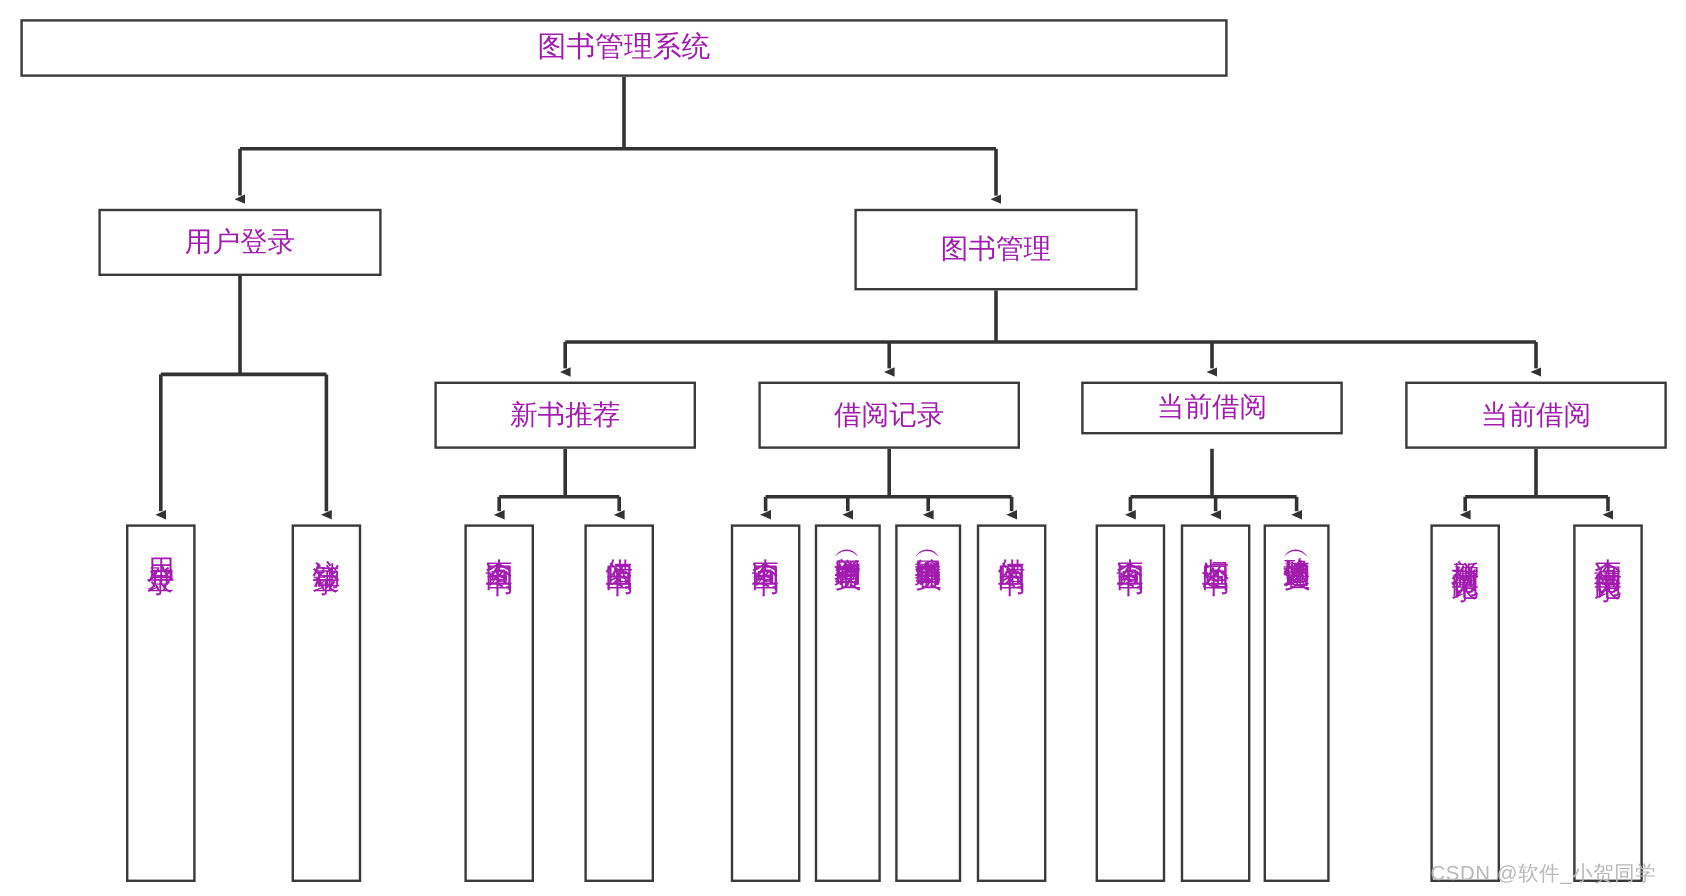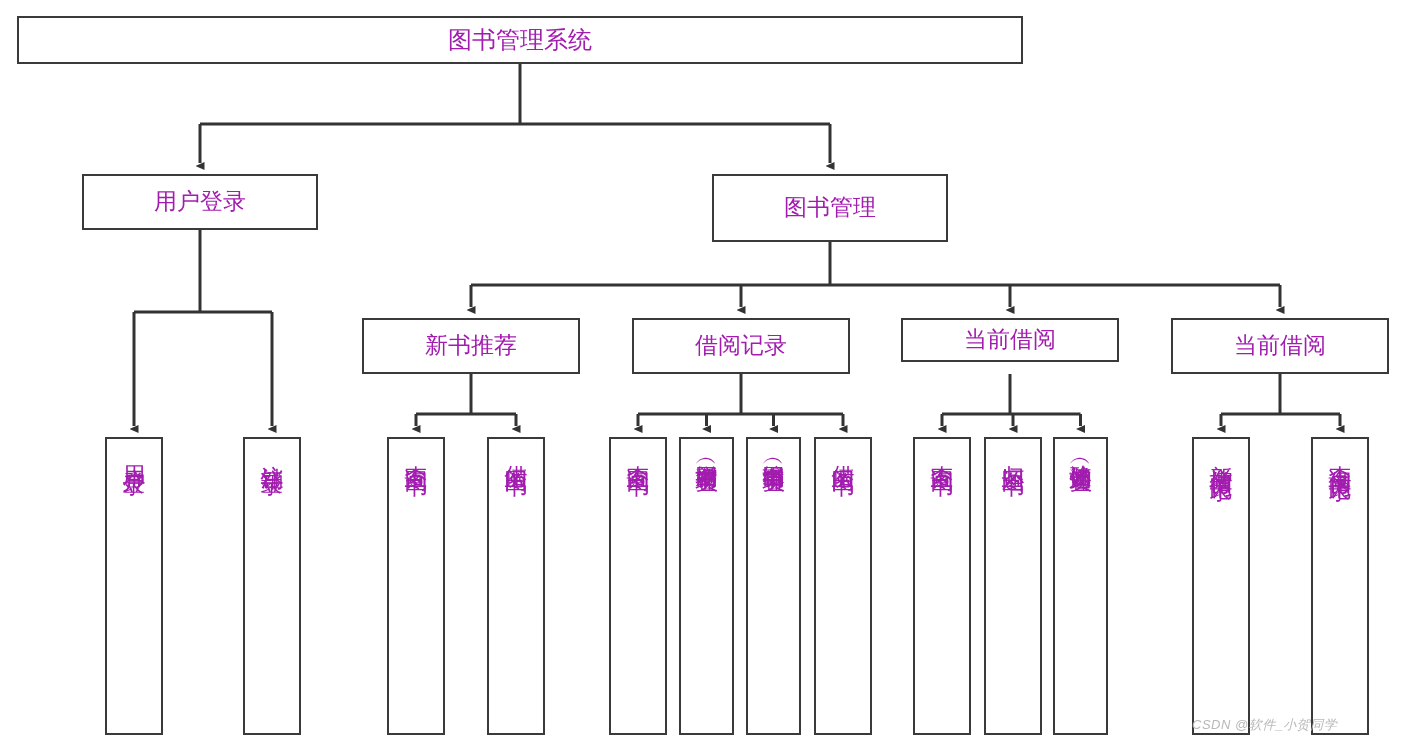--- a/index.html
+++ b/index.html
@@ -63,25 +63,24 @@
     line-height: 1;
     white-space: nowrap;
     margin-top: 2px;
   }
   .node.leaf.tall .node-label {
     font-size: 22px;
     letter-spacing: 1px;
   }
   .watermark {
     position: absolute;
-    font-size: 13px;
+    font-size: 17px;
     color: #b8b8b8;
     white-space: nowrap;
     letter-spacing: 0.5px;
-    font-style: italic;
   }
 </style>
 </head>
 <body>
 
 <div id="diagram-canvas">
 
   <svg id="edge-layer" viewBox="0 0 1405 747" width="1405" height="747" xmlns="http://www.w3.org/2000/svg">
     <defs>
       <marker id="arrowhead" markerWidth="8" markerHeight="9" refX="1" refY="4.5" orient="auto" markerUnits="userSpaceOnUse">

